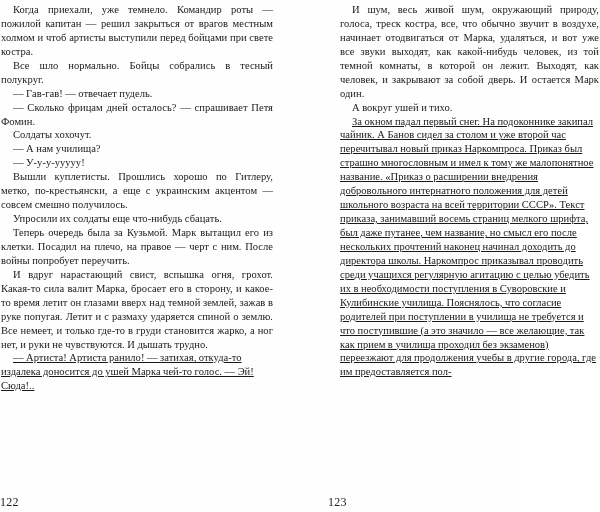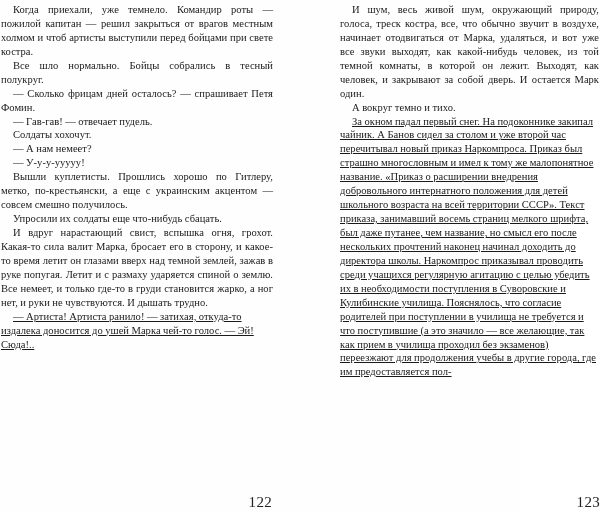--- a/index.html
+++ b/index.html
@@ -62,58 +62,59 @@
     line-height: 13.93px;
     padding-top: 27.5px;
     padding-bottom: 13.6px;
   }
 
   .chapter-body p:first-of-type { text-indent: 12px; }
 
   .folio {
     position: absolute;
     bottom: 4px;
-    font-size: 15px;
+    font-size: 12px;
     line-height: 12px;
-    text-align: right;
+    text-align: left;
     color: #222;
     letter-spacing: 0.3px;
   }
   .folio-left  { left: 0;   width: 272px; }
   .folio-right { left: 0;   width: 272px; }
 
   
   .lastline { text-align: left; }
 </style>
 </head>
 <body>
 
 <div class="spread">
 
   <div class="page page-left">
     <div class="textblock">
       <p>Когда приехали, уже темнело. Командир роты — пожилой капитан — решил закрыться от врагов местным холмом и чтоб артисты выступили перед бойцами при свете костра.</p>
       <p>Все шло нормально. Бойцы собрались в тесный полукруг.</p>
+      <p>— Гав-гав! — отвечает пудель.</p>
       <p>— Сколько фрицам дней осталось? — спрашивает Петя Фомин.</p>
-      <p>— Гав-гав! — отвечает пудель.</p>
       <p>Солдаты хохочут.</p>
-      <p>— А нам немеет?</p>
+      <p>— А нам училища?</p>
       <p>— У-у-у-ууууу!</p>
       <p>Вышли куплетисты. Прошлись хорошо по Гитлеру, метко, по-крестьянски, а еще с украинским акцентом — совсем смешно получилось.</p>
       <p>Упросили их солдаты еще что-нибудь сбацать.</p>
+      <p>Теперь очередь была за Кузьмой. Марк вытащил его из клетки. Посадил на плечо, на правое — черт с ним. После войны попробует переучить.</p>
       <p>И вдруг нарастающий свист, вспышка огня, грохот. Какая-то сила валит Марка, бросает его в сторону, и какое-то время летит он глазами вверх над темной землей, зажав в руке попугая. Летит и с размаху ударяется спиной о землю. Все немеет, и только где-то в груди становится жарко, а ног нет, и руки не чувствуются. И дышать трудно.</p>
       <p class="lastline">— Артиста! Артиста ранило! — затихая, откуда-то издалека доносится до ушей Марка чей-то голос. — Эй! Сюда!..</p>
     </div>
     <div class="folio folio-left">122</div>
   </div>
 
   <div class="page page-right">
     <div class="textblock">
       <p>И шум, весь живой шум, окружающий природу, голоса, треск костра, все, что обычно звучит в воздухе, начинает отодвигаться от Марка, удаляться, и вот уже все звуки выходят, как какой-нибудь человек, из той темной комнаты, в которой он лежит. Выходят, как человек, и закрывают за собой дверь. И остается Марк один.</p>
-      <p>А вокруг темно и тихо.</p>
+      <p>А вокруг ушей и тихо.</p>
 
 
       <div class="chapter-body">
         <p class="lastline">За окном падал первый снег. На подоконнике закипал чайник. А Банов сидел за столом и уже второй час перечитывал новый приказ Наркомпроса. Приказ был страшно многословным и имел к тому же малопонятное название. «Приказ о расширении внедрения добровольного интернатного положения для детей школьного возраста на всей территории СССР». Текст приказа, занимавший восемь страниц мелкого шрифта, был даже путанее, чем название, но смысл его после нескольких прочтений наконец начинал доходить до директора школы. Наркомпрос приказывал проводить среди учащихся регулярную агитацию с целью убедить их в необходимости поступления в Суворовские и Кулибинские училища. Пояснялось, что согласие родителей при поступлении в училища не требуется и что поступившие (а это значило — все желающие, так как прием в училища проходил без экзаменов) переезжают для продолжения учебы в другие города, где им предоставляется пол-</p>
       </div>
     </div>
     <div class="folio folio-right">123</div>
   </div>
 
 </div>

